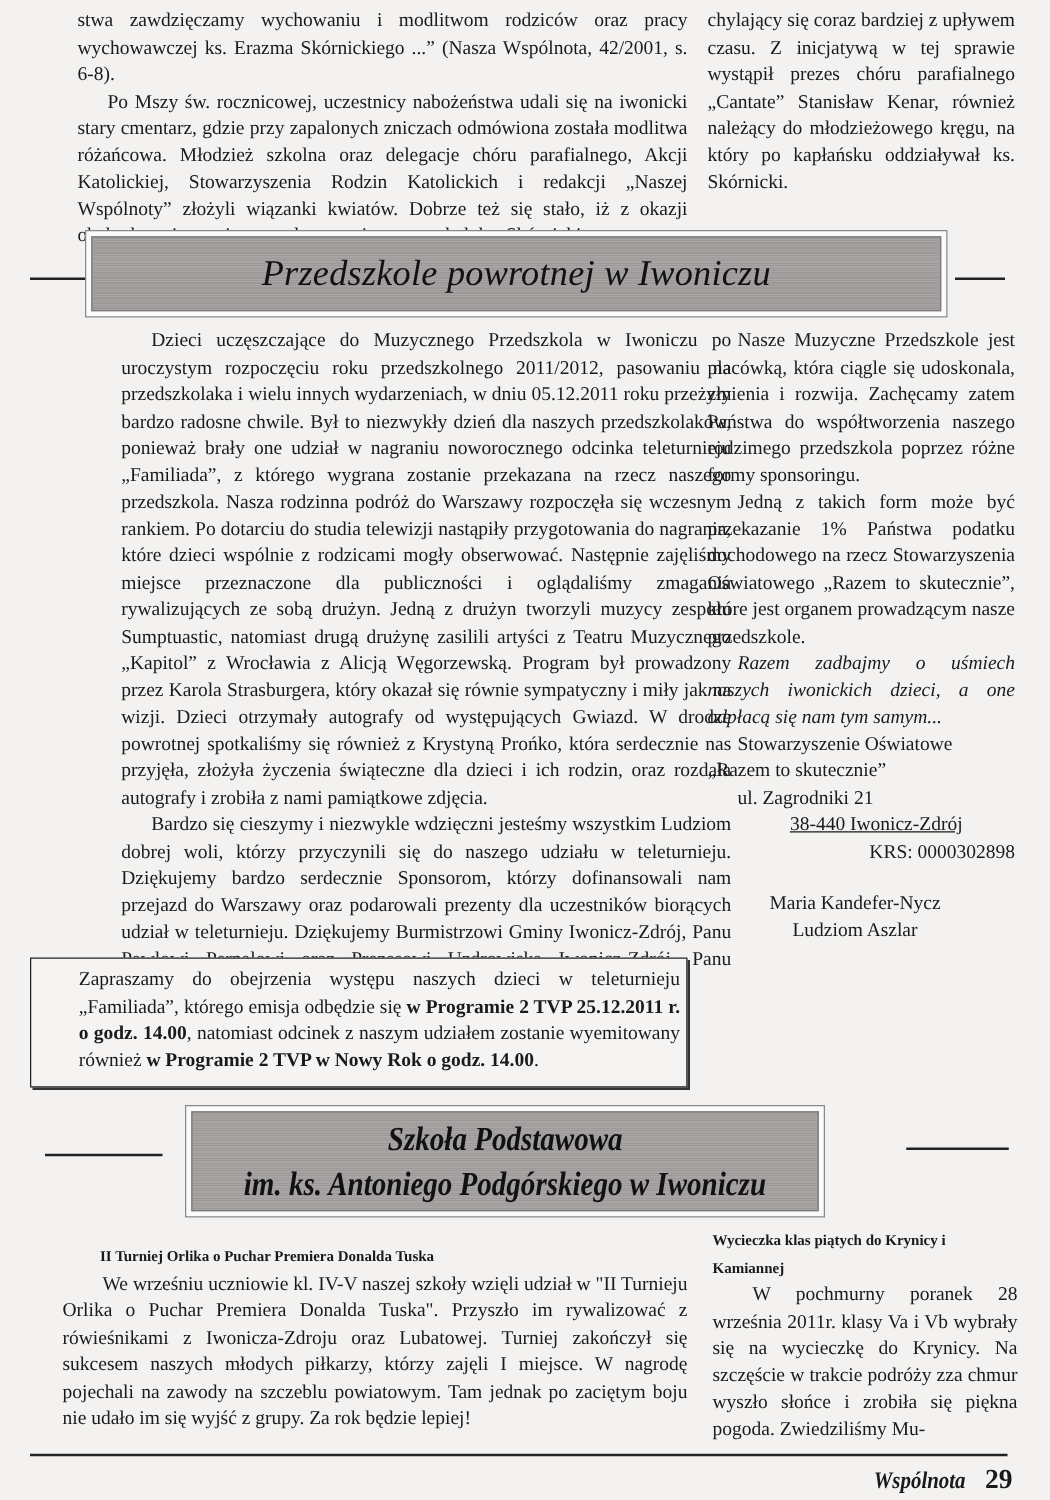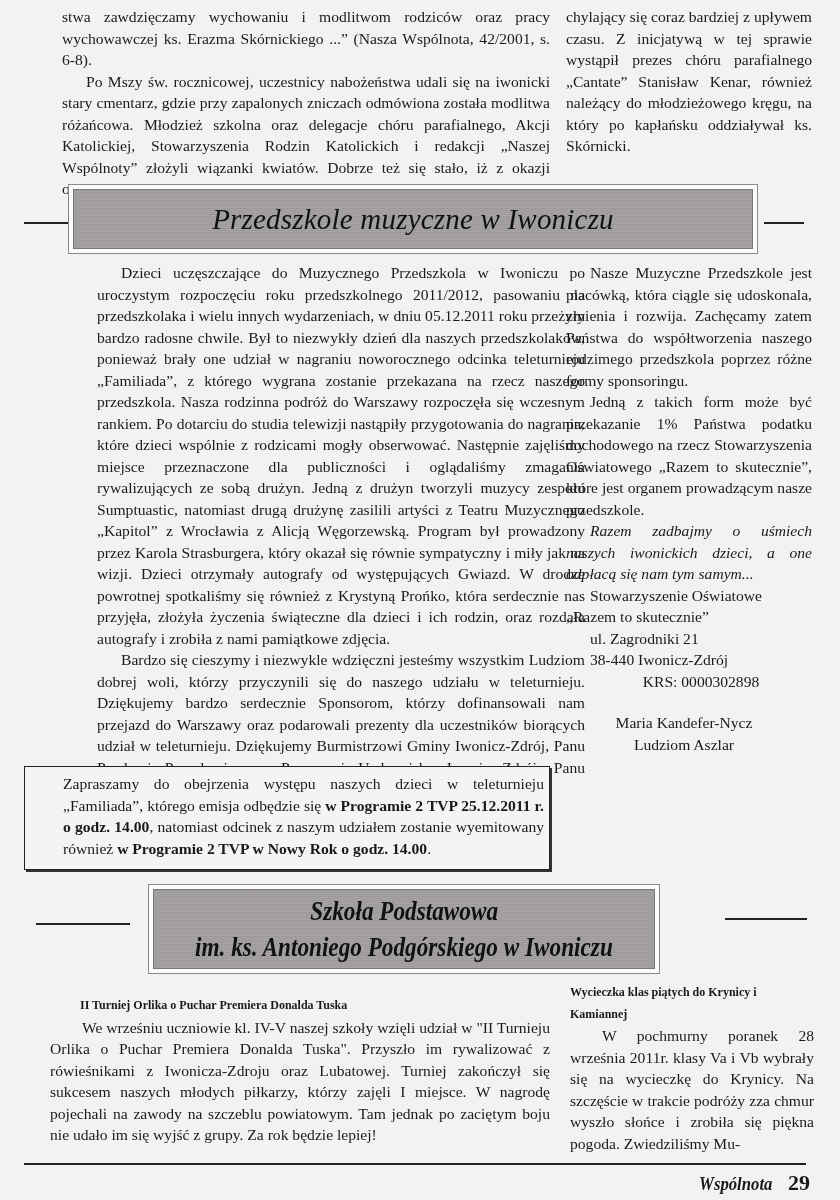--- a/index.html
+++ b/index.html
@@ -72,42 +72,42 @@
   <p class="noind">stwa zawdzięczamy wychowaniu i modlitwom rodziców oraz pracy wychowawczej ks. Erazma Skórnickiego ...” (Nasza Wspólnota, 42/2001, s. 6-8).</p>
   <p class="ind">Po Mszy św. rocznicowej, uczestnicy nabożeństwa udali się na iwonicki stary cmentarz, gdzie przy zapalonych zniczach odmówiona została modlitwa różańcowa. Młodzież szkolna oraz delegacje chóru parafialnego, Akcji Katolickiej, Stowarzyszenia Rodzin Katolickich i redakcji „Naszej Wspólnoty” złożyli wiązanki kwiatów. Dobrze też się stało, iż z okazji obchodzonej rocznicy został naprawiony nagrobek ks. Skórnickiego, prze-</p>
 </div>
 <div class="abs txt" style="left:566px; top:6px; width:246px;">
   <p class="noind">chylający się coraz bardziej z upływem czasu. Z inicjatywą w tej sprawie wystąpił prezes chóru parafialnego „Cantate” Stanisław Kenar, również należący do młodzieżowego kręgu, na który po kapłańsku oddziaływał ks. Skórnicki.</p>
 </div>
 
 <div class="rule" style="left:24px; top:222px; width:44px;"></div>
 <div class="banner-outer" style="left:68px; top:184px; width:690px; height:70px;">
   <div class="banner-inner">
-    <div class="banner1-title">Przedszkole muzyczne w Iwoniczu</div>
+    <div class="banner1-title">Przedszkole powrotnej w Iwoniczu</div>
   </div>
 </div>
 <div class="rule" style="left:764px; top:222px; width:40px;"></div>
 
 <div class="abs txt" style="left:62px; top:262px; width:488px;margin-left:35px;">
   <p class="ind">Dzieci uczęszczające do Muzycznego Przedszkola w Iwoniczu po uroczystym rozpoczęciu roku przedszkolnego 2011/2012, pasowaniu na przedszkolaka i wielu innych wydarzeniach, w dniu 05.12.2011 roku przeżyły bardzo radosne chwile. Był to niezwykły dzień dla naszych przedszkolaków, ponieważ brały one udział w nagraniu noworocznego odcinka teleturnieju „Familiada”, z którego wygrana zostanie przekazana na rzecz naszego przedszkola. Nasza rodzinna podróż do Warszawy rozpoczęła się wczesnym rankiem. Po dotarciu do studia telewizji nastąpiły przygotowania do nagrania, które dzieci wspólnie z rodzicami mogły obserwować. Następnie zajęliśmy miejsce przeznaczone dla publiczności i oglądaliśmy zmagania rywalizujących ze sobą drużyn. Jedną z drużyn tworzyli muzycy zespołu Sumptuastic, natomiast drugą drużynę zasilili artyści z Teatru Muzycznego „Kapitol” z Wrocławia z Alicją Węgorzewską. Program był prowadzony przez Karola Strasburgera, który okazał się równie sympatyczny i miły jak na wizji. Dzieci otrzymały autografy od występujących Gwiazd. W drodze powrotnej spotkaliśmy się również z Krystyną Prońko, która serdecznie nas przyjęła, złożyła życzenia świąteczne dla dzieci i ich rodzin, oraz rozdała autografy i zrobiła z nami pamiątkowe zdjęcia.</p>
   <p class="ind">Bardzo się cieszymy i niezwykle wdzięczni jesteśmy wszystkim Ludziom dobrej woli, którzy przyczynili się do naszego udziału w teleturnieju. Dziękujemy bardzo serdecznie Sponsorom, którzy dofinansowali nam przejazd do Warszawy oraz podarowali prezenty dla uczestników biorących udział w teleturnieju. Dziękujemy Burmistrzowi Gminy Iwonicz-Zdrój, Panu Pawłowi Pernalowi oraz Prezesowi Uzdrowiska Iwonicz-Zdrój, Panu Piotrowi Komornickiemu.</p>
 </div>
 
 <div class="notice txt" style="left:24px; top:766px; width:526px; height:104px; padding-left:38px; padding-right:5px;">
   <p class="ind" style="text-indent:0;"><span style="display:inline-block; width:0;"></span><span>Zapraszamy do obejrzenia występu naszych dzieci w teleturnieju „Familiada”, którego emisja odbędzie się </span><b>w Programie 2 TVP 25.12.2011 r. o godz. 14.00</b><span>, natomiast odcinek z naszym udziałem zostanie wyemitowany również </span><b>w Programie 2 TVP w Nowy Rok o godz. 14.00</b><span>.</span></p>
 </div>
 
 <div class="abs txt" style="left:566px; top:262px; width:246px;">
   <p class="ind">Nasze Muzyczne Przedszkole jest placówką, która ciągle się udoskonala, zmienia i rozwija. Zachęcamy zatem Państwa do współtworzenia naszego rodzimego przedszkola poprzez różne formy sponsoringu.</p>
   <p class="ind">Jedną z takich form może być przekazanie 1% Państwa podatku dochodowego na rzecz Stowarzyszenia Oświatowego „Razem to skutecznie”, które jest organem prowadzącym nasze przedszkole.</p>
   <p class="ind italic">Razem zadbajmy o uśmiech naszych iwonickich dzieci, a one odpłacą się nam tym samym...</p>
   <p class="ind" style="text-align:left;">Stowarzyszenie Oświatowe „Razem to skutecznie”</p>
   <p class="ind" style="text-align:left;">ul. Zagrodniki 21</p>
-  <p class="ind" style="text-align:left;">38-440 Iwonicz-Zdrój</p>
-  <p class="ind" style="text-align:center;">KRS: 0000302898</p>
+  <p class="ind" style="text-align:center;text-decoration:underline;">38-440 Iwonicz-Zdrój</p>
+  <p class="ind" style="text-align:right;">KRS: 0000302898</p>
   <div style="height:20px;"></div>
   <p class="right" style="padding-right:10px;">Maria Kandefer-Nycz</p>
   <p class="right" style="padding-right:10px;">Ludziom Aszlar</p>
 </div>
 
 <div class="rule" style="left:36px; top:923px; width:94px;"></div>
 <div class="banner-outer" style="left:148px; top:884px; width:512px; height:90px;">
   <div class="banner-inner">
     <div class="banner2-title">Szkoła Podstawowa</div>
     <div class="banner2-title">im. ks. Antoniego Podgórskiego w Iwoniczu</div>

